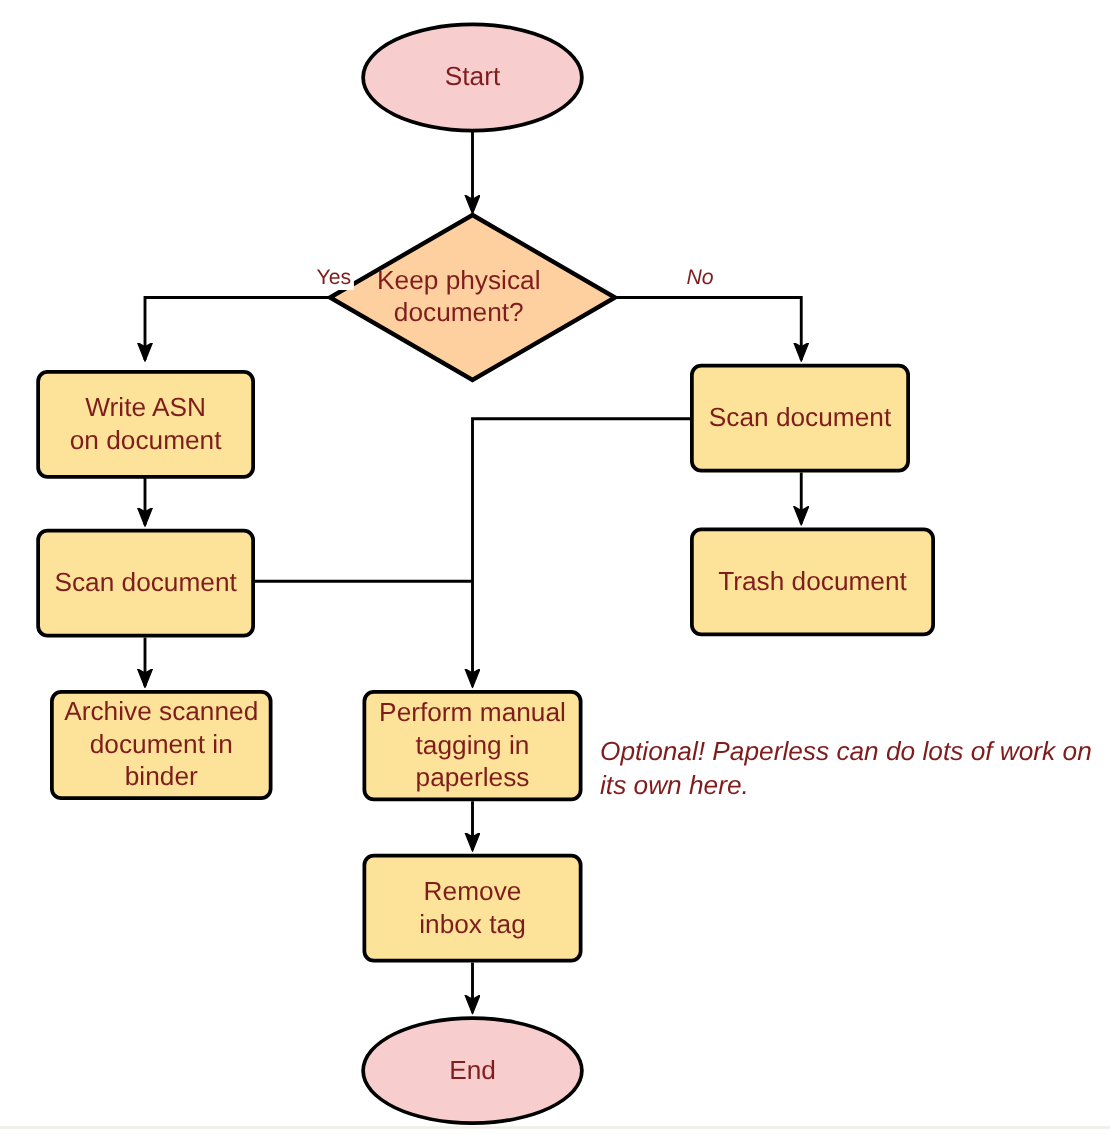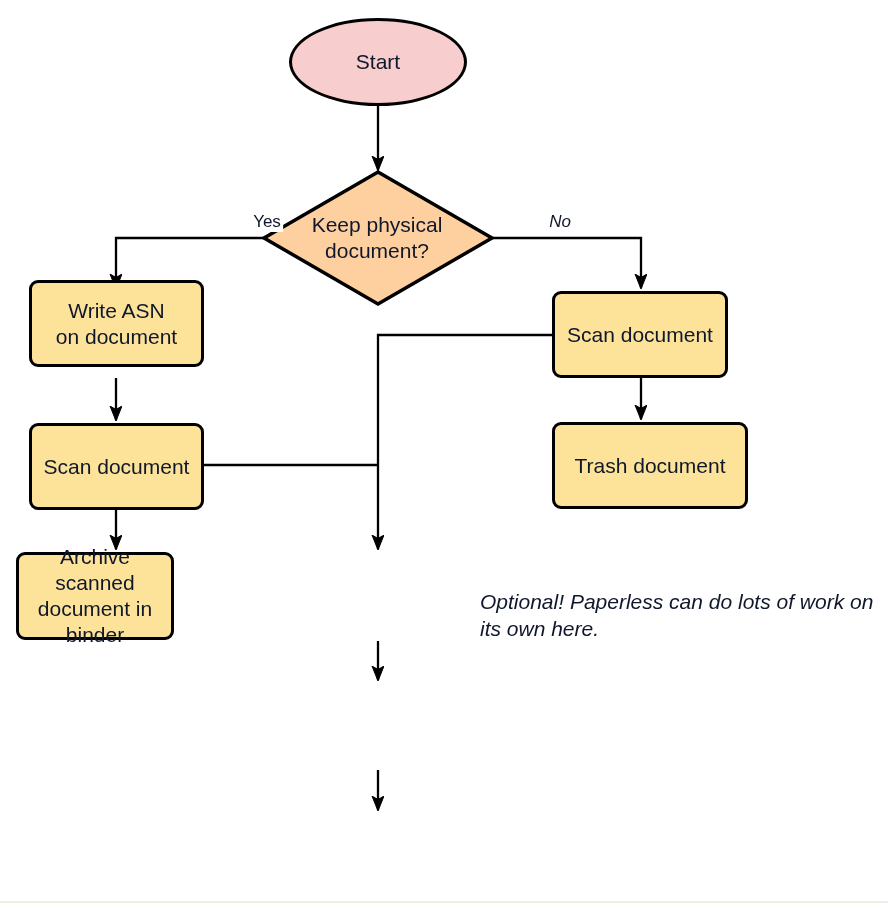--- a/index.html
+++ b/index.html
@@ -1,34 +1,34 @@
 <!DOCTYPE html>
 <html style="--terminal-fill: #f7cdce; --process-fill: #fde399; --stroke: #000000;"><head>
 <meta charset="utf-8">
 <style>
   html,body{margin:0;padding:0;background:#ffffff;}
   .canvas{
     position:relative;width:888px;height:907px;background:#ffffff;overflow:hidden;
-    font-family:"Liberation Sans","DejaVu Sans",sans-serif;color:#0f172a;
+    font-family:"Liberation Sans","DejaVu Sans",sans-serif;color:#7f1d1d;
   }
   .edges{position:absolute;left:0;top:0;pointer-events:none;}
   .edges polyline, .edges line{fill:none;stroke:var(--stroke,#000);stroke-width:2.3px;}
   .node{
     position:absolute;display:flex;align-items:center;justify-content:center;
     text-align:center;white-space:pre-line;font-size:21px;line-height:26px;
     box-sizing:border-box;
   }
   .process{background:var(--process-fill,#fde399);border:3px solid var(--stroke,#000);border-radius:9px;}
   .terminal{background:var(--terminal-fill,#f7cdce);border:3.5px solid var(--stroke,#000);border-radius:50%;}
   .diamond-svg{position:absolute;left:259px;top:167px;}
-  #n-decision-text{left:265px;top:173px;width:224px;height:130px;justify-content:center;}
+  #n-decision-text{left:255px;top:173px;width:224px;height:130px;justify-content:center;}
   #n-start{left:289px;top:18px;width:178px;height:88px;}
-  #n-write-asn{left:29px;top:280px;width:175px;height:87px;}
+  #n-write-asn{left:29px;top:296px;width:175px;height:87px;}
   #n-scan-left{left:29px;top:423px;width:175px;height:87px;}
-  #n-archive{left:16px;top:552px;width:158px;height:88px;}
+  #n-archive{left:40px;top:552px;width:178px;height:88px;}
   #n-scan-right{left:552px;top:291px;width:176px;height:87px;}
   #n-trash{left:552px;top:422px;width:196px;height:87px;}
   #n-tagging{left:290px;top:552px;width:176px;height:89px;}
   #n-remove{left:290px;top:683px;width:176px;height:87px;}
   #n-end{left:289px;top:813px;width:178px;height:87px;}
   .edge-label{
     position:absolute;transform:translate(-50%,-50%);
     font-size:17px;line-height:20px;background:#ffffff;padding:0 2px;margin-left:39px;
   }
   #lbl-yes{left:228px;top:222px;}
@@ -93,22 +93,34 @@
   </div>
 
   <div class="node process" id="n-scan-right">
     <span>Scan document</span>
   </div>
 
   <div class="node process" id="n-trash">
     <span>Trash document</span>
   </div>
 
+  <div class="node process" id="n-tagging">
+    <span>Perform manual
+tagging in
+paperless</span>
+  </div>
 
+  <div class="node process" id="n-remove">
+    <span>Remove
+inbox tag</span>
+  </div>
 
+  <div class="node terminal" id="n-end">
+    <span>End</span>
+  </div>
 
   <div class="edge-label" id="lbl-yes">Yes</div>
   <div class="edge-label" id="lbl-no">No</div>
 
   <div class="note">Optional! Paperless can do lots of work on
 its own here.</div>
 
   <div class="bottom-rule"></div>
 </div>
 

